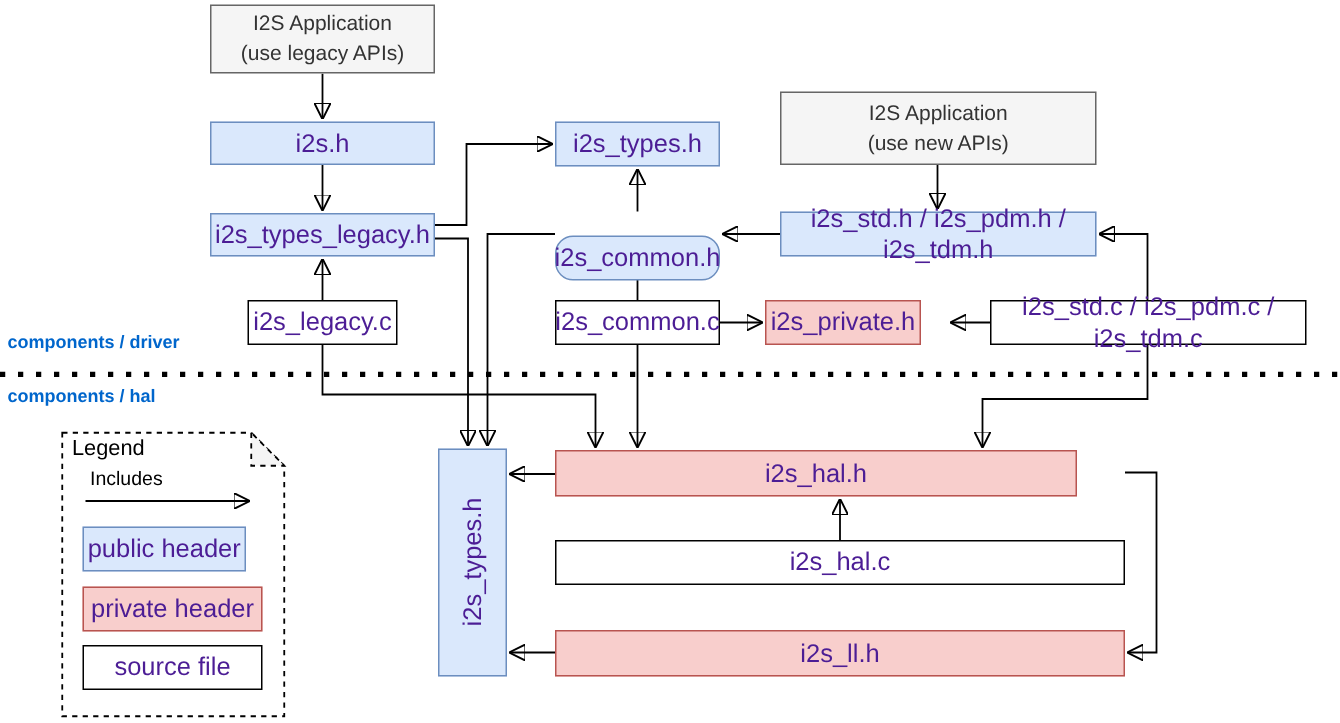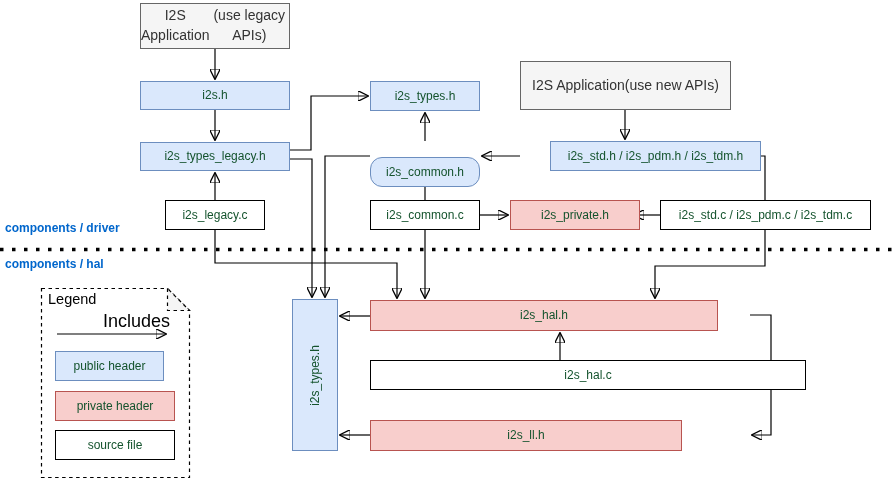--- a/index.html
+++ b/index.html
@@ -12,35 +12,35 @@
   }
   .edges{position:absolute;left:0;top:0;}
   .edges path{fill:none;stroke:#000000;stroke-width:1.2;}
   .edges path.divider{stroke-width:3.5;stroke-dasharray:3.5 8.5;}
   .edges path.legend-outline{stroke-dasharray:3.5 3.5;stroke-width:1.2;}
   .edges path.legend-fold{fill:#f5f5f5;stroke-dasharray:3.5 3.5;stroke-width:1.2;}
   .node{
     position:absolute;
     box-sizing:border-box;
     display:flex;align-items:center;justify-content:center;
-    font-size:12px;color:#14532d;text-align:center;
+    font-size:17px;color:#4c1d95;text-align:center;
     line-height:1.25;
   }
   .blue{background:#dae8fc;border:1px solid #6c8ebf;}
   .pink{background:#f8cecc;border:1px solid #b85450;}
   .white{background:#ffffff;border:1px solid #000000;}
-  .gray{background:#f5f5f5;border:1px solid #666666;color:#333333;font-size:14px;line-height:1.4;}
+  .gray{background:#f5f5f5;border:1px solid #666666;color:#333333;font-size:14px;line-height:1.4;flex-direction:column;}
   .vert span{transform:rotate(-90deg);white-space:nowrap;}
   .section-label{
     position:absolute;left:5px;
     font-size:12px;font-weight:bold;color:#0066CC;
     white-space:nowrap;
   }
   .legend-title{position:absolute;left:48px;top:291px;font-size:14.5px;font-weight:normal;color:#000;}
-  .legend-includes{position:absolute;left:60px;top:311px;width:110px;text-align:right;font-size:18px;color:#000;}
+  .legend-includes{position:absolute;left:60px;top:311px;width:110px;text-align:left;font-size:13px;color:#000;}
 </style>
 </head>
 <body>
 
 <div class="canvas">
 
   <svg class="edges" width="893" height="482" viewBox="0 0 893 482">
     <defs>
       <marker id="arrow" viewBox="0 0 10 10" refX="9.5" refY="5" markerWidth="9" markerHeight="9" orient="auto-start-reverse">
         <path d="M0,0 L10,5 L0,10 Z" fill="#000000" stroke="none"></path>
@@ -90,38 +90,38 @@
 
   <div class="node blue" style="left:370px;top:157px;width:110px;height:30px;border-radius:12px;">i2s_common.h</div>
 
   <div class="node white" style="left:370px;top:200px;width:110px;height:30px;">i2s_common.c</div>
 
   <div class="node gray" style="left:520px;top:61px;width:211px;height:49px;">
     <div>I2S Application</div>
     <div>(use new APIs)</div>
   </div>
 
-  <div class="node blue" style="left:550px;top:141px;width:211px;height:30px;">i2s_std.h / i2s_pdm.h / i2s_tdm.h</div>
+  <div class="node blue" style="left:520px;top:141px;width:211px;height:30px;">i2s_std.h / i2s_pdm.h / i2s_tdm.h</div>
 
-  <div class="node pink" style="left:510px;top:200px;width:130px;height:30px;text-align:right;">i2s_private.h</div>
+  <div class="node pink" style="left:510px;top:200px;width:104px;height:30px;text-align:right;">i2s_private.h</div>
 
   <div class="node white" style="left:660px;top:200px;width:211px;height:30px;">i2s_std.c / i2s_pdm.c / i2s_tdm.c</div>
 
   <div class="section-label" style="top:221px;">components / driver</div>
   <div class="section-label" style="top:257px;">components / hal</div>
 
   <div class="node blue vert" style="left:292px;top:299px;width:46px;height:152px;">
     <span>i2s_types.h</span>
   </div>
 
   <div class="node pink" style="left:370px;top:300px;width:348px;height:31px;">i2s_hal.h</div>
 
-  <div class="node white" style="left:370px;top:360px;width:436px;height:30px;">i2s_hal.c</div>
+  <div class="node white" style="left:370px;top:360px;width:380px;height:30px;">i2s_hal.c</div>
 
-  <div class="node pink" style="left:370px;top:420px;width:312px;height:31px;">i2s_ll.h</div>
+  <div class="node pink" style="left:370px;top:420px;width:380px;height:31px;">i2s_ll.h</div>
 
   <div class="legend-title">Legend</div>
   <div class="legend-includes">Includes</div>
 
   <div class="node blue" style="left:55px;top:351px;width:109px;height:30px;text-align:center;">public header</div>
   <div class="node white" style="left:55px;top:430px;width:120px;height:30px;">source file</div>
   <div class="node pink" style="left:55px;top:391px;width:120px;height:30px;">private header</div>
 
 </div>
 

